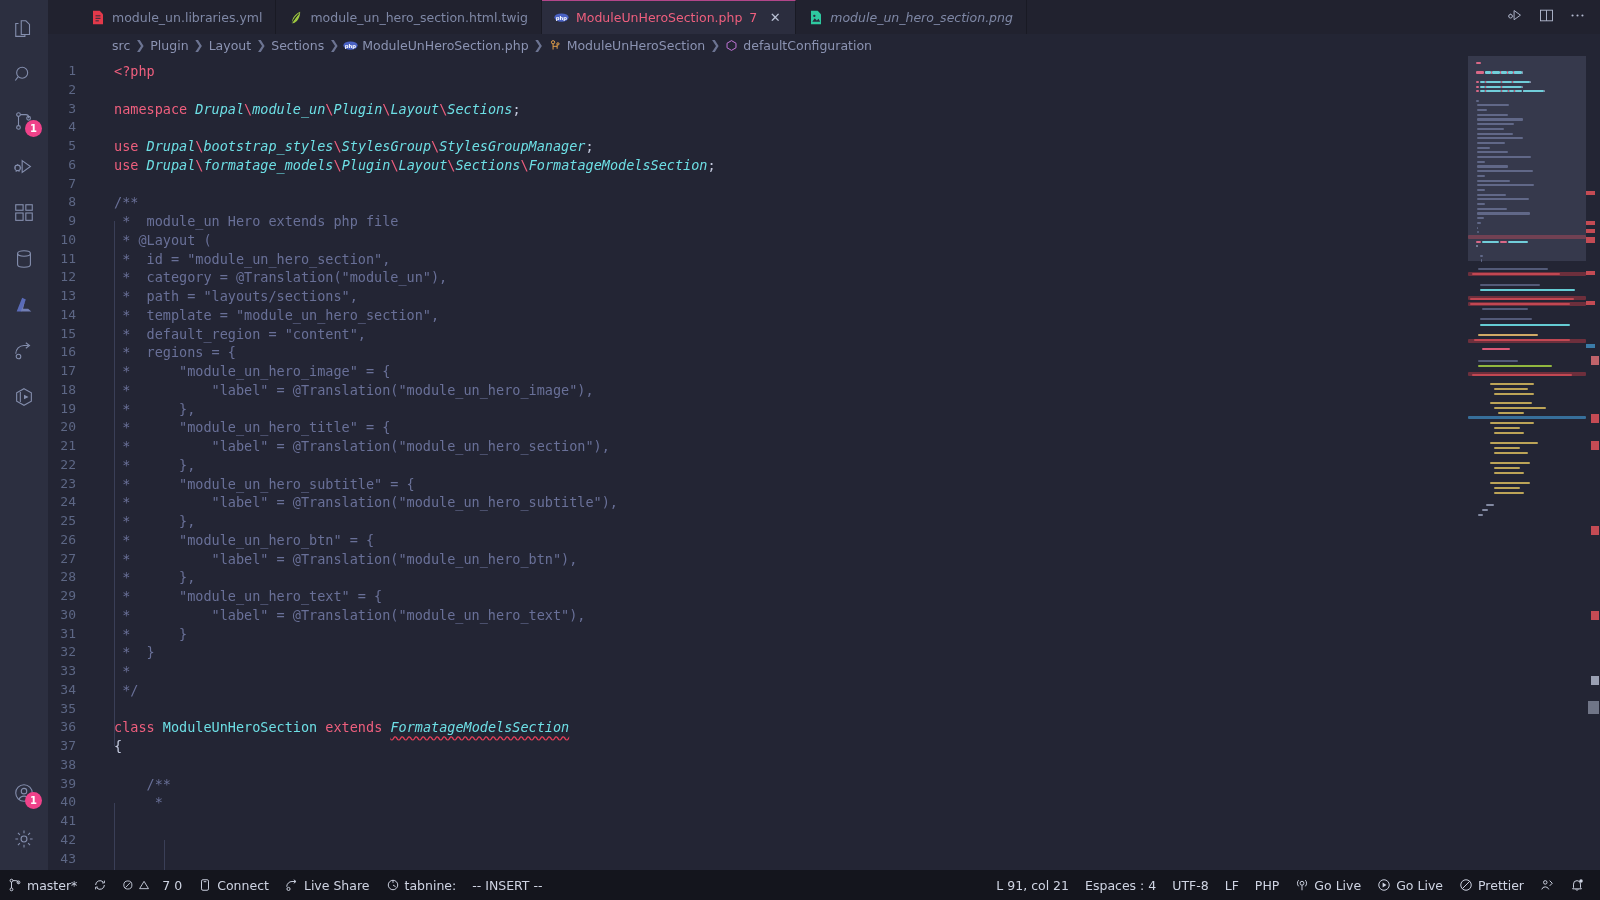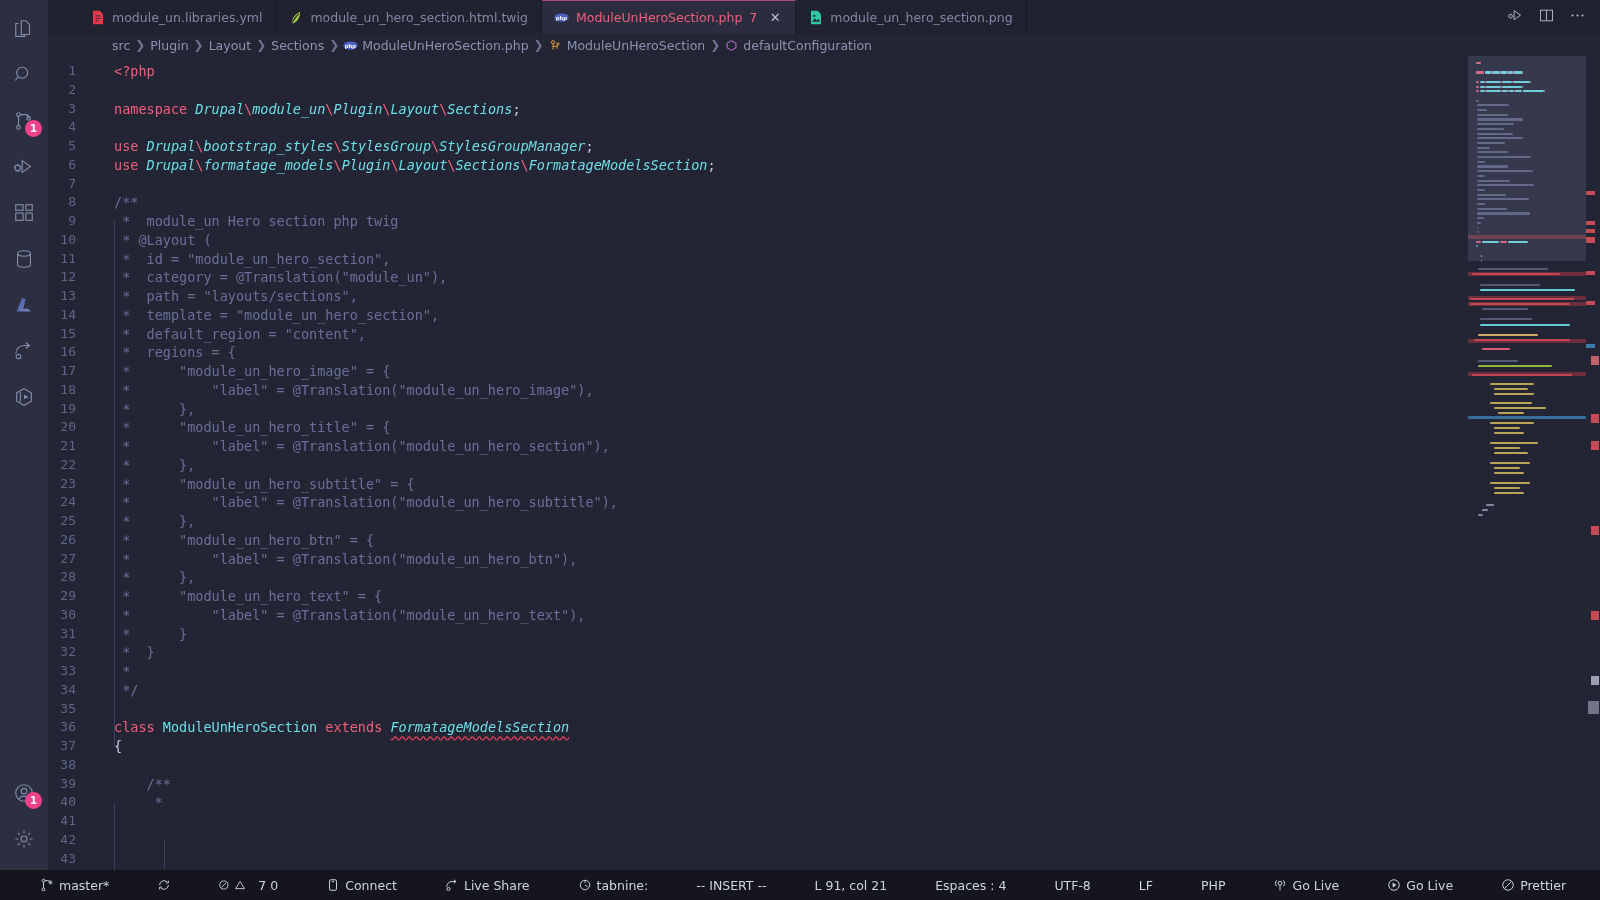--- a/index.html
+++ b/index.html
@@ -42,21 +42,21 @@
     display: flex; align-items: center; gap: 7px;
     padding: 0 13px 0 12px; height: 34px;
     font-size: 12.5px; color: #7f88a6;
     background: #21222f; border-right: 1px solid #191a24;
     white-space: nowrap; position: relative; max-width: 300px;
   }
   .tab.active {
     background: #2b2d3e; color: #ef5f7e;
     border-top: 1px solid #b2468a;
   }
-  .tab.preview .tab-label { }
+  .tab.preview .tab-label { font-style: italic; }
   .tab-icon { width: 15px; height: 15px; flex-shrink: 0; display:flex; align-items:center; justify-content:center; }
   .tab-badge { font-size: 12.5px; color: #ef5f7e; }
   .tab-close { margin-left: 4px; color: #b9c0d4; font-size: 13px; width: 14px; text-align: center; }
   .tabsrow-actions {
     margin-left: auto; display: flex; align-items: center; gap: 14px;
     padding-right: 14px; color: #b3bad0;
   }
 
   
   .breadcrumb {
@@ -105,21 +105,21 @@
 
   
   .statusbar {
     height: 30px; background: #14151d; display: flex; align-items: center;
     font-size: 12.5px; color: #cfd4e3; flex-shrink: 0;
   }
   .sb-left { display: flex; align-items: center; }
   .sb-right { display: flex; align-items: center; margin-left: auto; padding-right: 8px; }
   .sb-item {
     display: flex; align-items: center; gap: 5px;
-    padding: 0 8px; height: 30px; white-space: nowrap; margin-left: 32px;
+    padding: 0 8px; height: 30px; white-space: nowrap;
   }
   .sb-item.warn { color: #e9d44a; }
   .sb-ico { display: flex; align-items: center; justify-content: center; }
   svg { overflow: visible; }
 </style>
 </head>
 <body>
 
 <div class="app">
   <div class="body-row">
@@ -407,21 +407,21 @@
               <div class="indent-guide" style="left:16px; top:165px; height:525px;"></div>
               <div class="indent-guide" style="left:66px; top:784px; height:58px;"></div>
             <div class="line"><span class="t-kw">&lt;?php</span></div>
                 <div class="line"></div>
                 <div class="line"><span class="t-kw">namespace </span><span class="t-ns">Drupal</span><span class="t-sep">\</span><span class="t-ns">module_un</span><span class="t-sep">\</span><span class="t-ns">Plugin</span><span class="t-sep">\</span><span class="t-ns">Layout</span><span class="t-sep">\</span><span class="t-ns">Sections</span><span class="t-punc">;</span></div>
                 <div class="line"></div>
                 <div class="line"><span class="t-kw">use </span><span class="t-ns">Drupal</span><span class="t-sep">\</span><span class="t-ns">bootstrap_styles</span><span class="t-sep">\</span><span class="t-ns">StylesGroup</span><span class="t-sep">\</span><span class="t-ns">StylesGroupManager</span><span class="t-punc">;</span></div>
                 <div class="line"><span class="t-kw">use </span><span class="t-ns">Drupal</span><span class="t-sep">\</span><span class="t-ns">formatage_models</span><span class="t-sep">\</span><span class="t-ns">Plugin</span><span class="t-sep">\</span><span class="t-ns">Layout</span><span class="t-sep">\</span><span class="t-ns">Sections</span><span class="t-sep">\</span><span class="t-ns">FormatageModelsSection</span><span class="t-punc">;</span></div>
                 <div class="line"></div>
                 <div class="line"><span class="t-cmt">/**</span></div>
-                <div class="line"><span class="t-cmt"> *  module_un Hero section php twig</span></div>
+                <div class="line"><span class="t-cmt"> *  module_un Hero extends php file</span></div>
                 <div class="line"><span class="t-cmt"> * @Layout (</span></div>
                 <div class="line"><span class="t-cmt"> *  id = "module_un_hero_section",</span></div>
                 <div class="line"><span class="t-cmt"> *  category = @Translation("module_un"),</span></div>
                 <div class="line"><span class="t-cmt"> *  path = "layouts/sections",</span></div>
                 <div class="line"><span class="t-cmt"> *  template = "module_un_hero_section",</span></div>
                 <div class="line"><span class="t-cmt"> *  default_region = "content",</span></div>
                 <div class="line"><span class="t-cmt"> *  regions = {</span></div>
                 <div class="line"><span class="t-cmt"> *      "module_un_hero_image" = {</span></div>
                 <div class="line"><span class="t-cmt"> *          "label" = @Translation("module_un_hero_image"),</span></div>
                 <div class="line"><span class="t-cmt"> *      },</span></div>

